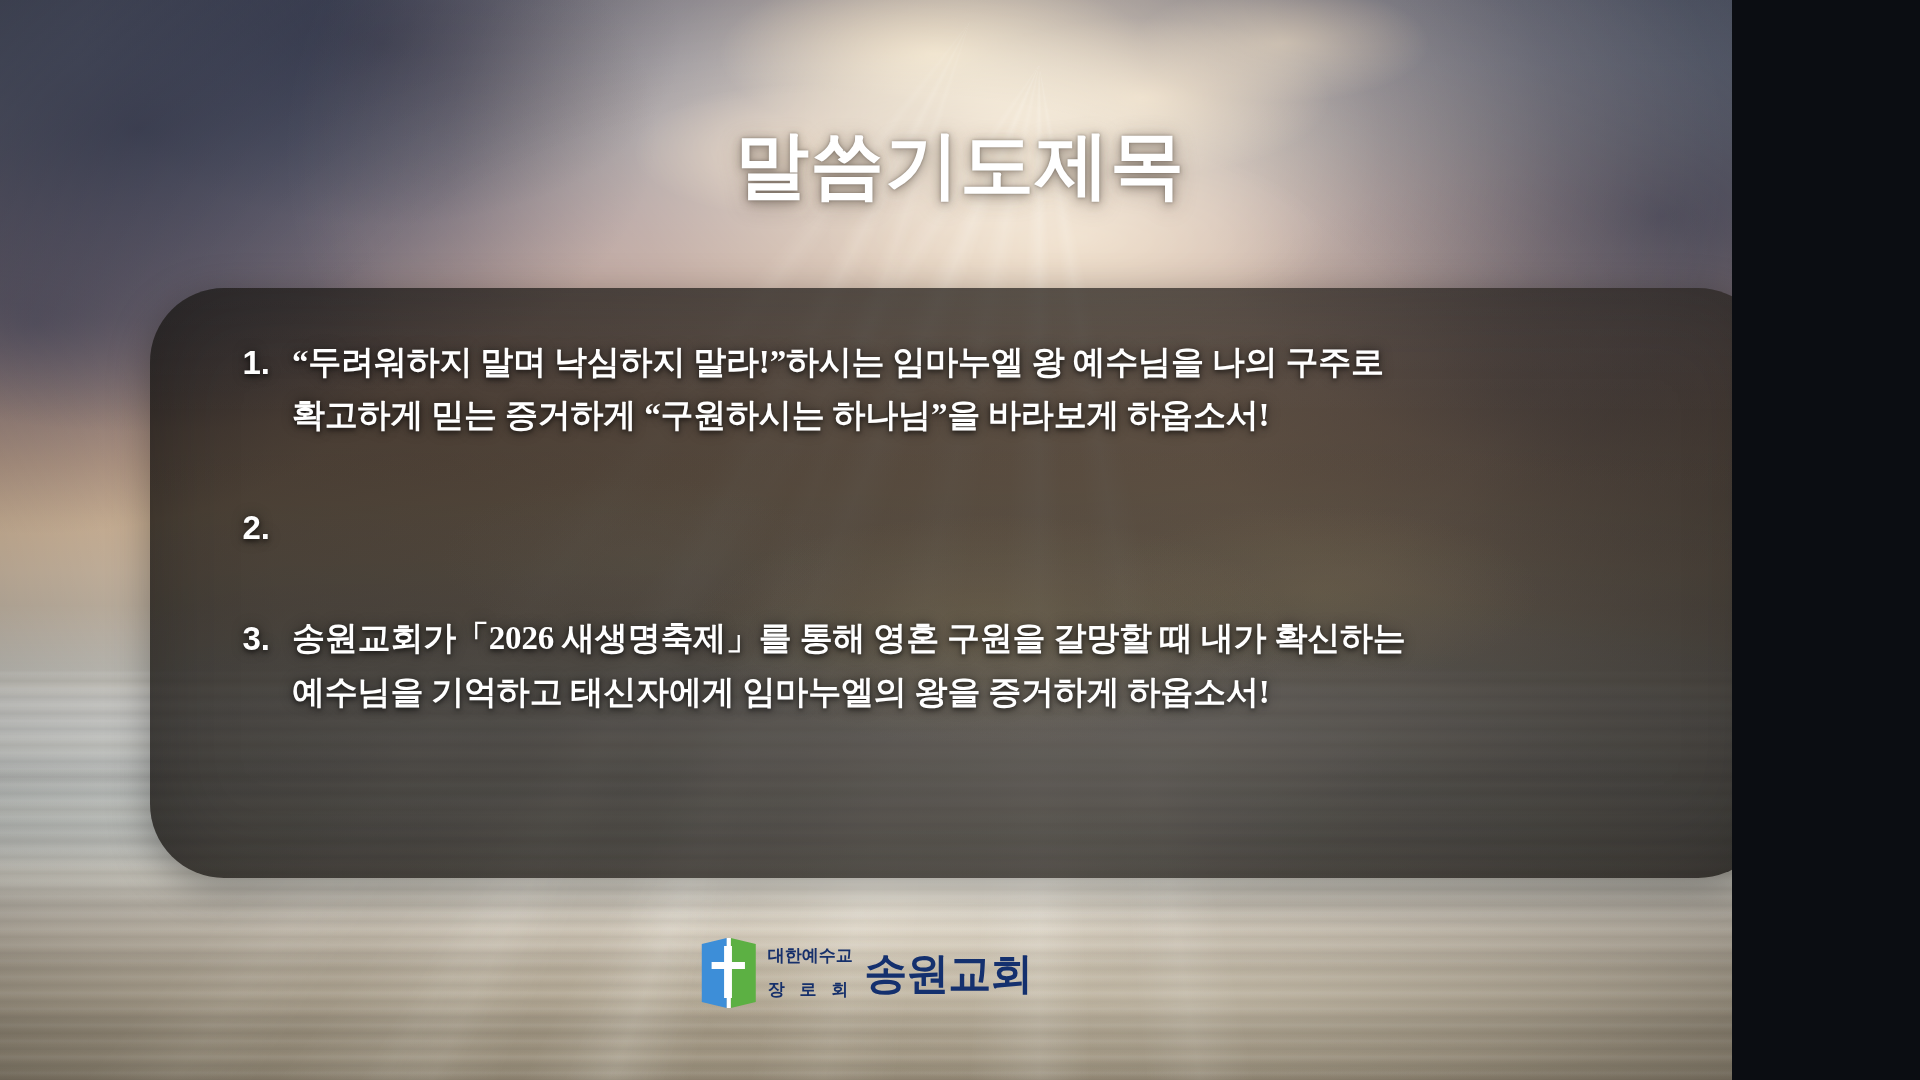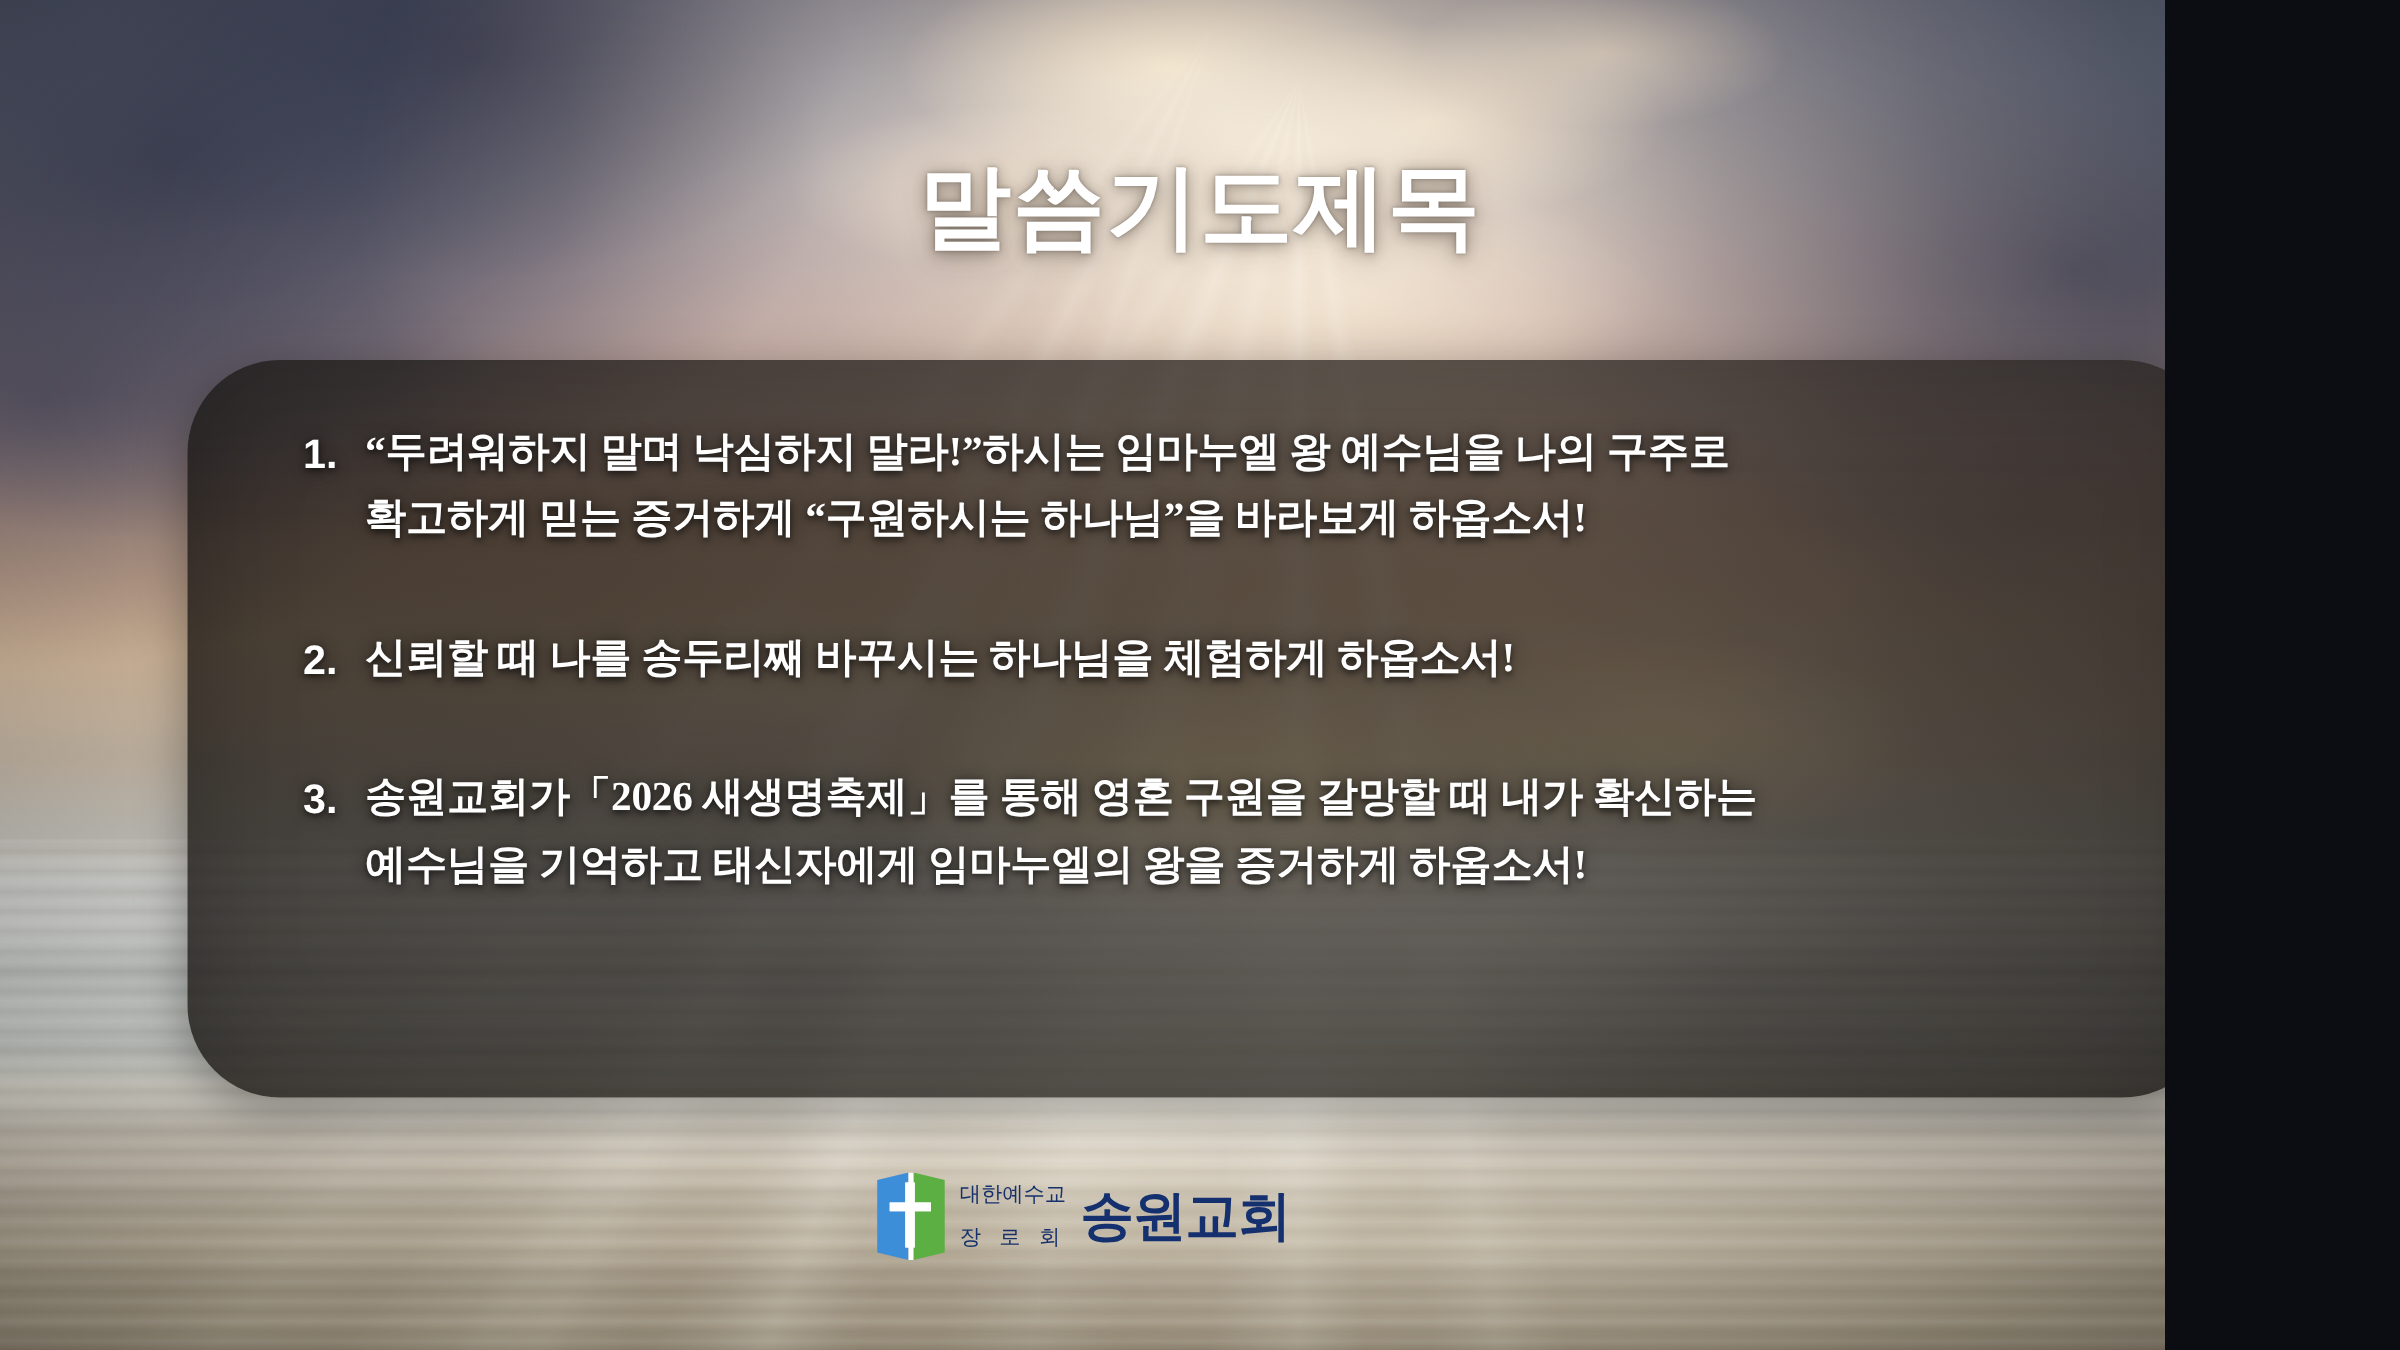--- a/index.html
+++ b/index.html
@@ -294,21 +294,21 @@
 
   .logo-denom {
     display: flex;
     flex-direction: column;
     justify-content: center;
     line-height: 1.08;
   }
   .logo-denom-line1,
   .logo-denom-line2 {
     font-size: 17px;
-    font-weight: 400;
+    font-weight: 700;
     color: #16306b;
     white-space: nowrap;
   }
   .logo-denom-line2 { letter-spacing: 5px; margin-top: 16px; }
 
   .logo-name {
     font-size: 43px;
     font-weight: 700;
     color: #14306e;
     letter-spacing: -1px;
@@ -343,21 +343,20 @@
         <div class="prayer-num">1.</div>
         <div class="prayer-text">
           <span class="line">“두려워하지 말며 낙심하지 말라!”하시는 임마누엘 왕 예수님을 나의 구주로</span>
           <span class="line">확고하게 믿는 증거하게 “구원하시는 하나님”을 바라보게 하옵소서!</span>
         </div>
       </div>
 
       <div class="prayer-item">
         <div class="prayer-num">2.</div>
         <div class="prayer-text">
-          <span class="line">신뢰할 때 나를 송두리째 바꾸시는 하나님을 체험하게 하옵소서!</span>
         </div>
       </div>
 
       <div class="prayer-item">
         <div class="prayer-num">3.</div>
         <div class="prayer-text">
           <span class="line">송원교회가「2026 새생명축제」를 통해 영혼 구원을 갈망할 때 내가 확신하는</span>
           <span class="line">예수님을 기억하고 태신자에게 임마누엘의 왕을 증거하게 하옵소서!</span>
         </div>
       </div>

